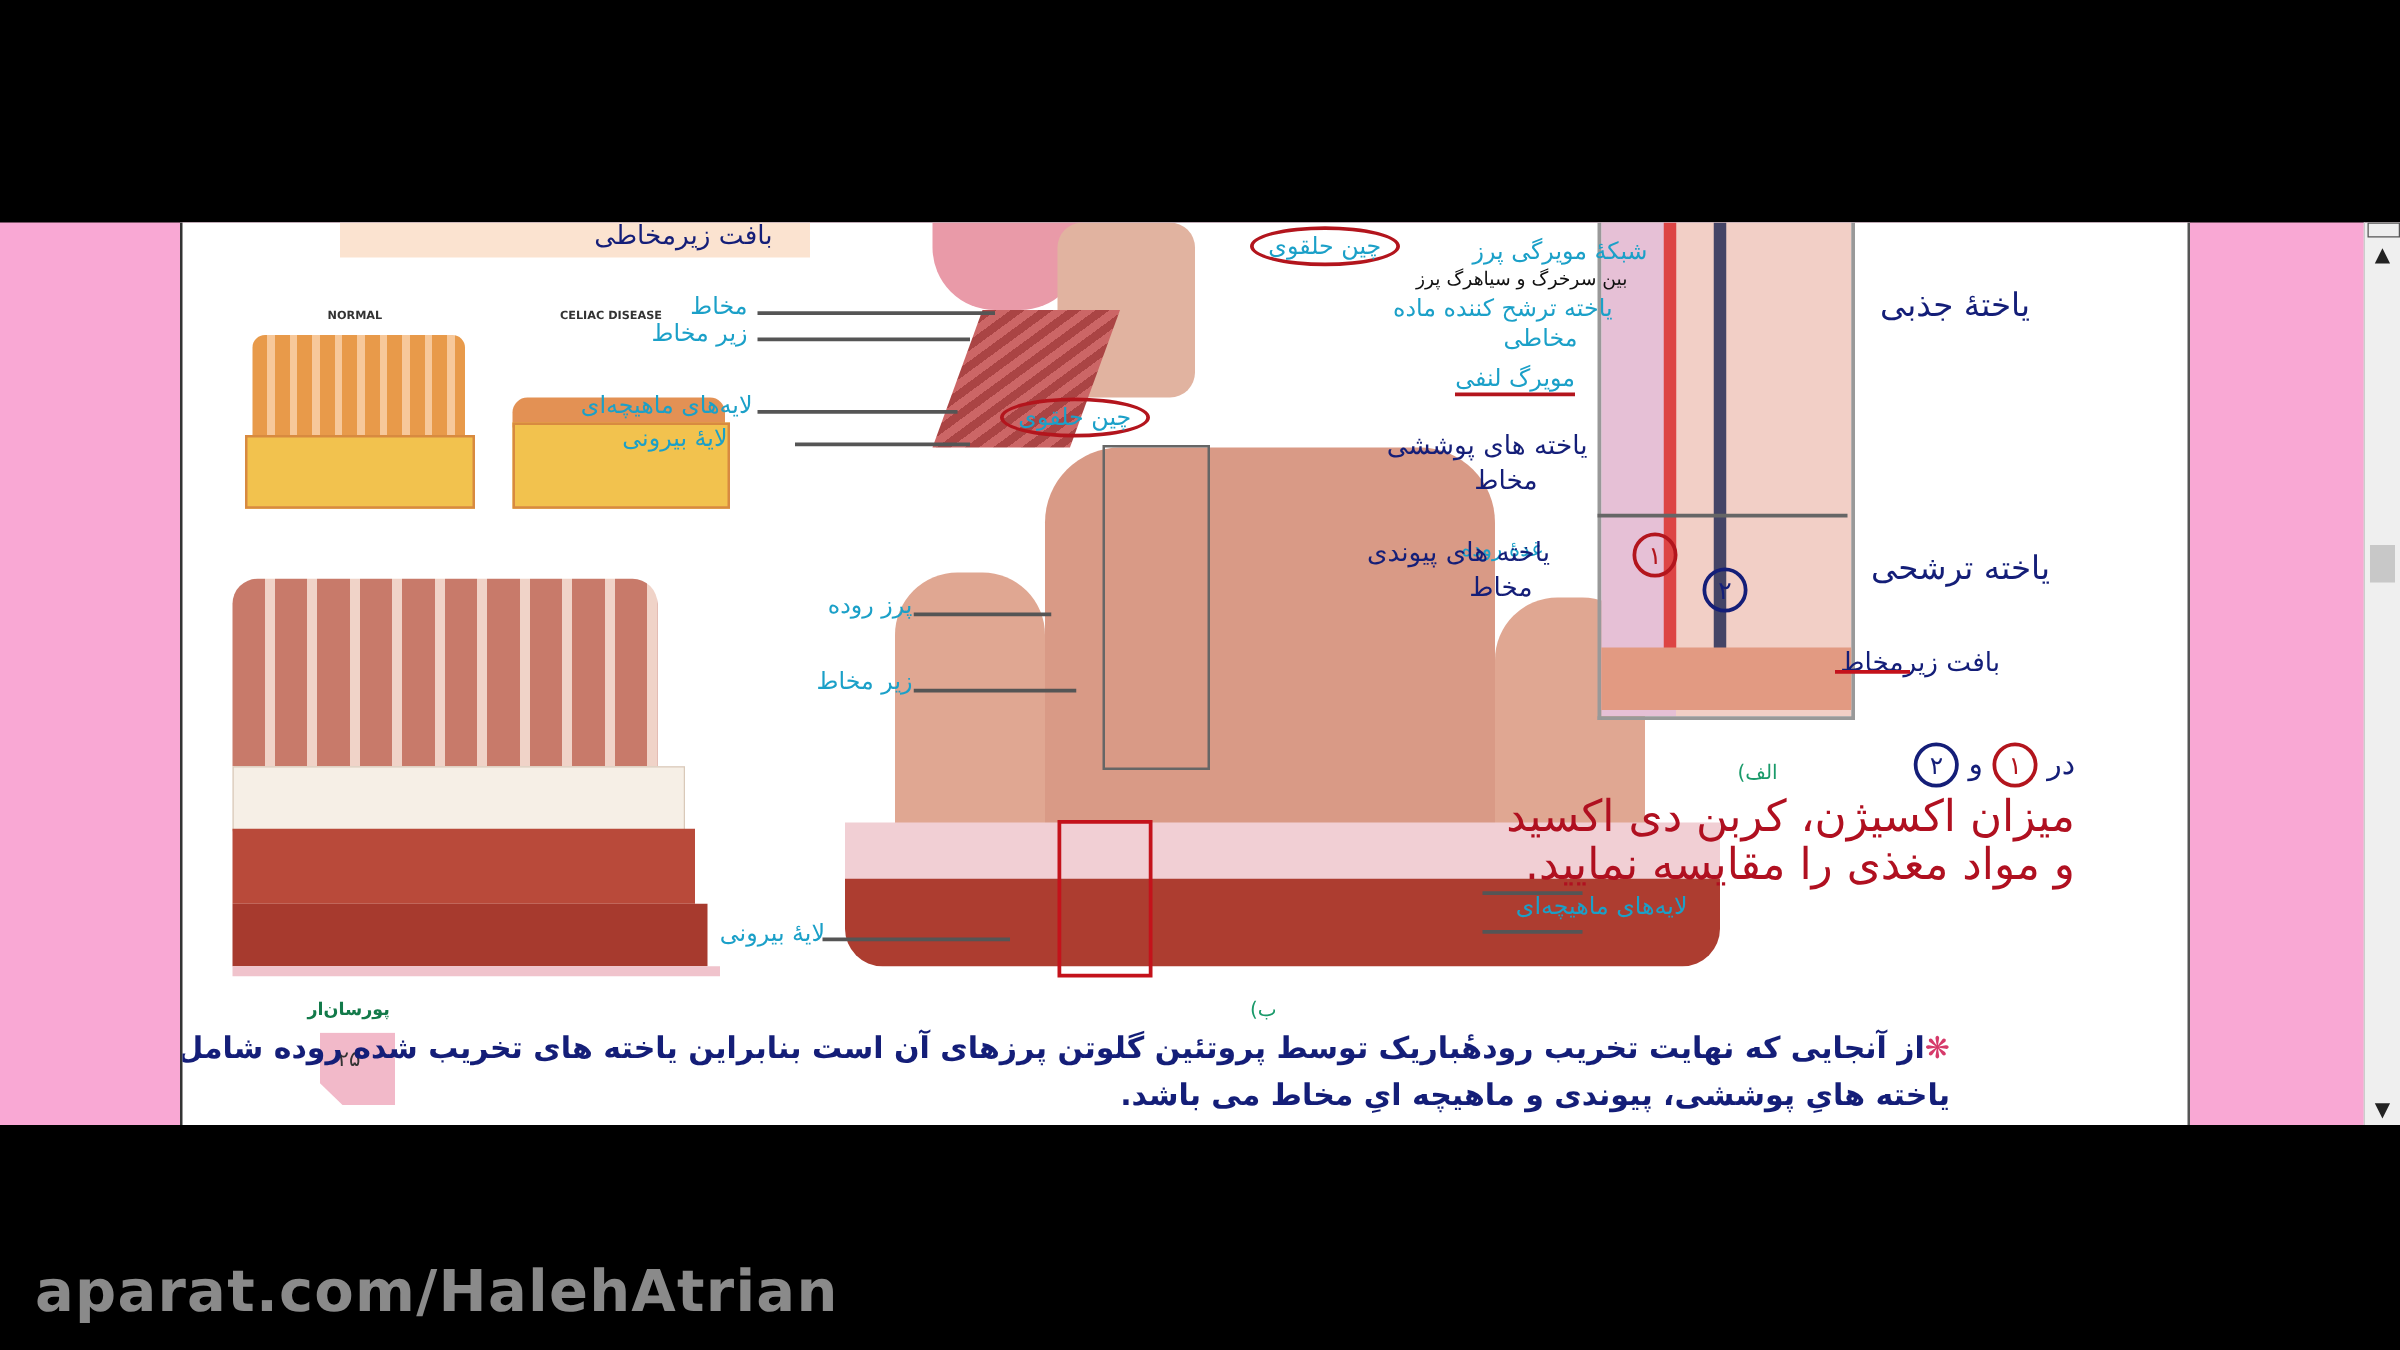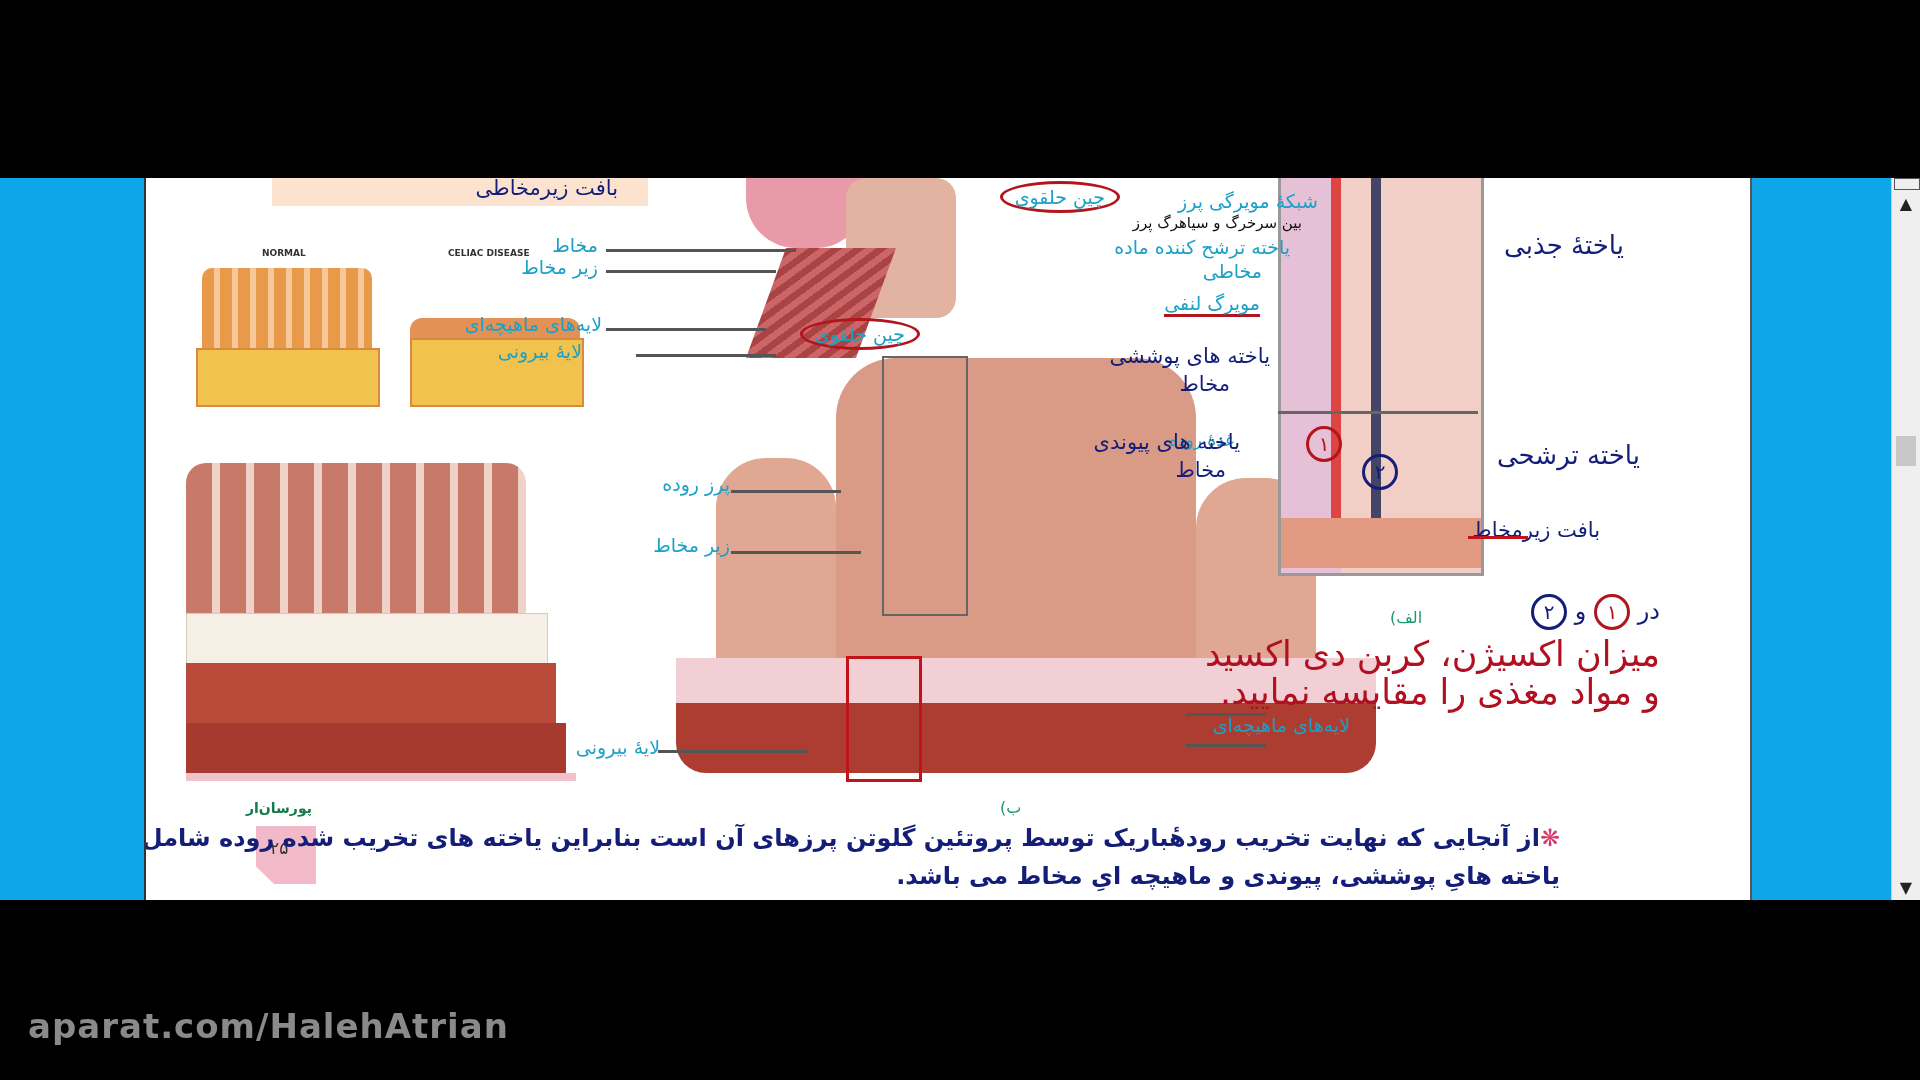--- a/index.html
+++ b/index.html
@@ -1,23 +1,23 @@
 <!DOCTYPE html>
 <html><head>
 <meta charset="utf-8">
 <style>
   html,body{margin:0;padding:0;background:#000;}
   body{width:1920px;height:1080px;position:relative;overflow:hidden;font-family:"DejaVu Sans",sans-serif;}
-  .viewer{position:absolute;left:0;top:178px;width:1920px;height:722px;background:#0ea5e9;}
+  .viewer{position:absolute;left:0;top:178px;width:1920px;height:722px;background:#f9a8d4;}
   .page{position:absolute;left:144px;top:0;width:1604px;height:722px;background:#fff;border-left:2px solid #333;border-right:2px solid #555;overflow:hidden;}
   .scrollbar{position:absolute;right:0;top:0;width:28px;height:722px;background:#efefef;border-left:1px solid #ccc;}
   .scroll-arrow{position:absolute;left:0;width:28px;height:24px;text-align:center;font-size:16px;color:#222;line-height:24px;}
   .scroll-thumb{position:absolute;left:4px;top:258px;width:20px;height:30px;background:#c8c8c8;}
   .scroll-top-box{position:absolute;left:2px;top:0;width:24px;height:10px;border:1px solid #555;background:#eee;}
-  .watermark{position:absolute;left:28px;top:1006px;font-size:34px;font-weight:bold;color:#8a8a8a;letter-spacing:1px;}
+  .watermark{position:absolute;left:28px;top:1006px;font-size:46px;font-weight:bold;color:#8a8a8a;letter-spacing:1px;}
   .rtl{direction:rtl;position:absolute;white-space:nowrap;}
   .lbl-cyan{color:#1ba0c8;font-size:19px;}
   .lbl-navy{color:#141e78;font-size:21px;}
   .lbl-navy-big{color:#141e78;font-size:26px;}
   .lbl-red{color:#b01020;font-size:35px;}
   .oval{border:3px solid #b3151d;border-radius:50%;padding:2px 12px;}
   .line{position:absolute;height:3px;background:#555;}
   .redline{position:absolute;background:#c4121b;}
   .banner{position:absolute;left:126px;top:0;width:376px;height:28px;background:#fbe3d0;}
   .pagenum{position:absolute;left:110px;top:648px;width:60px;height:58px;background:#f2b9c9;clip-path:polygon(0 0,100% 0,100% 100%,30% 100%,0 70%);}

